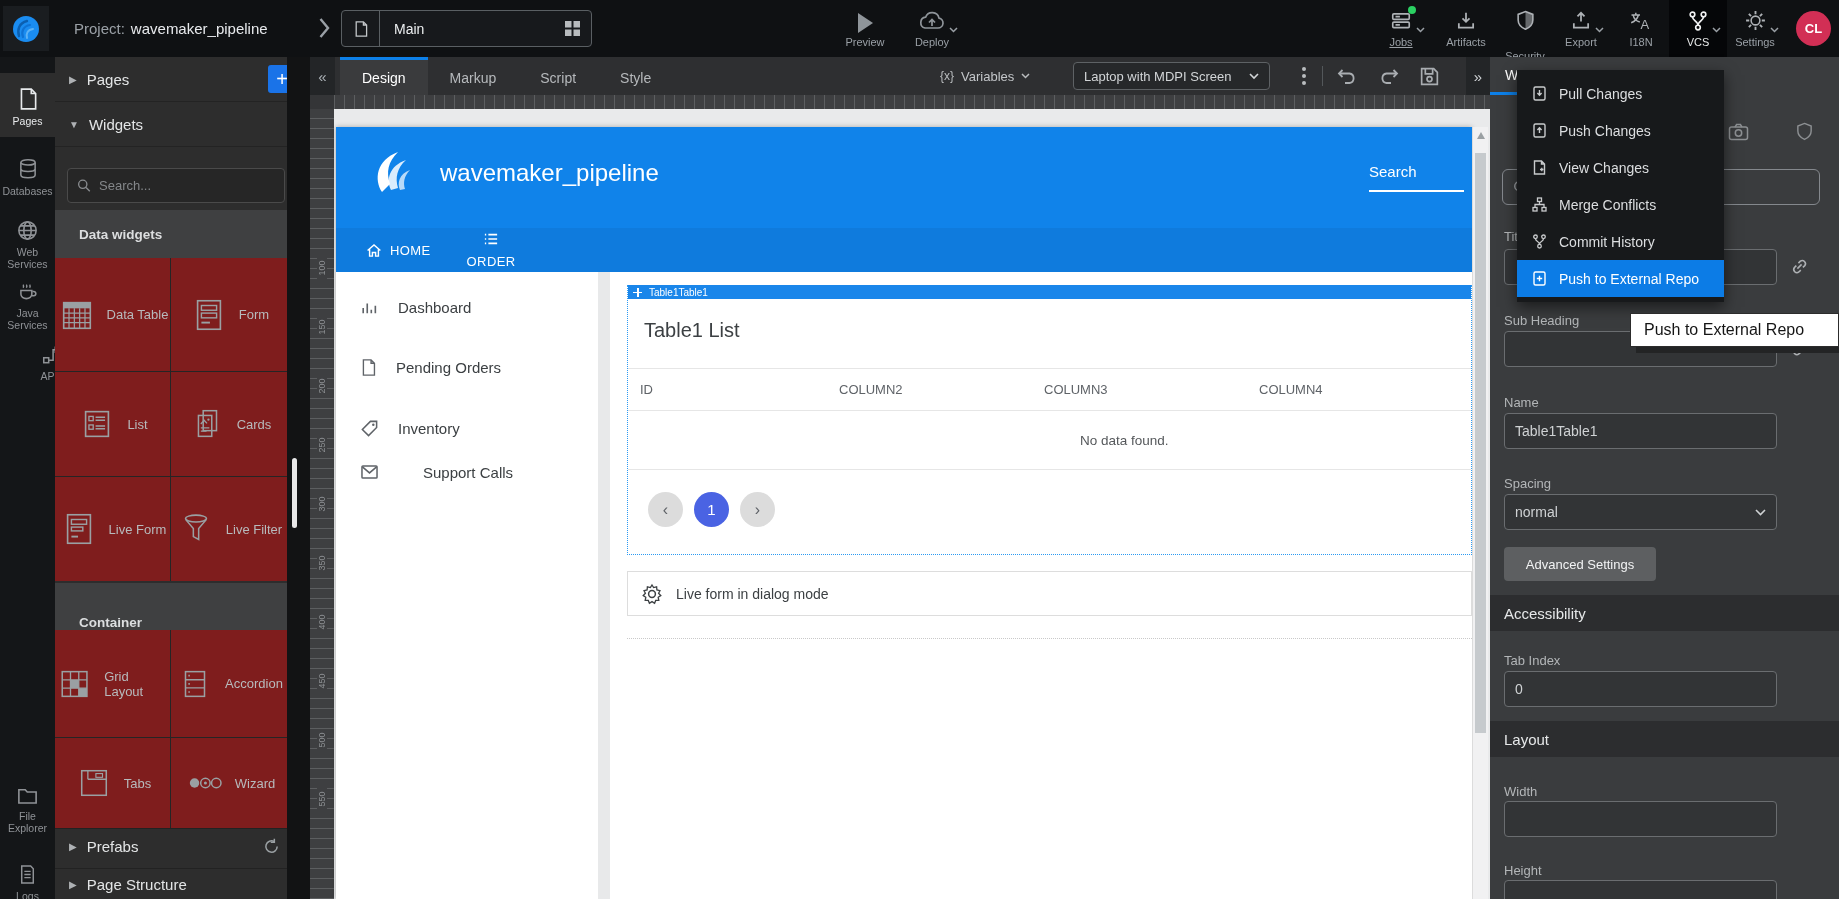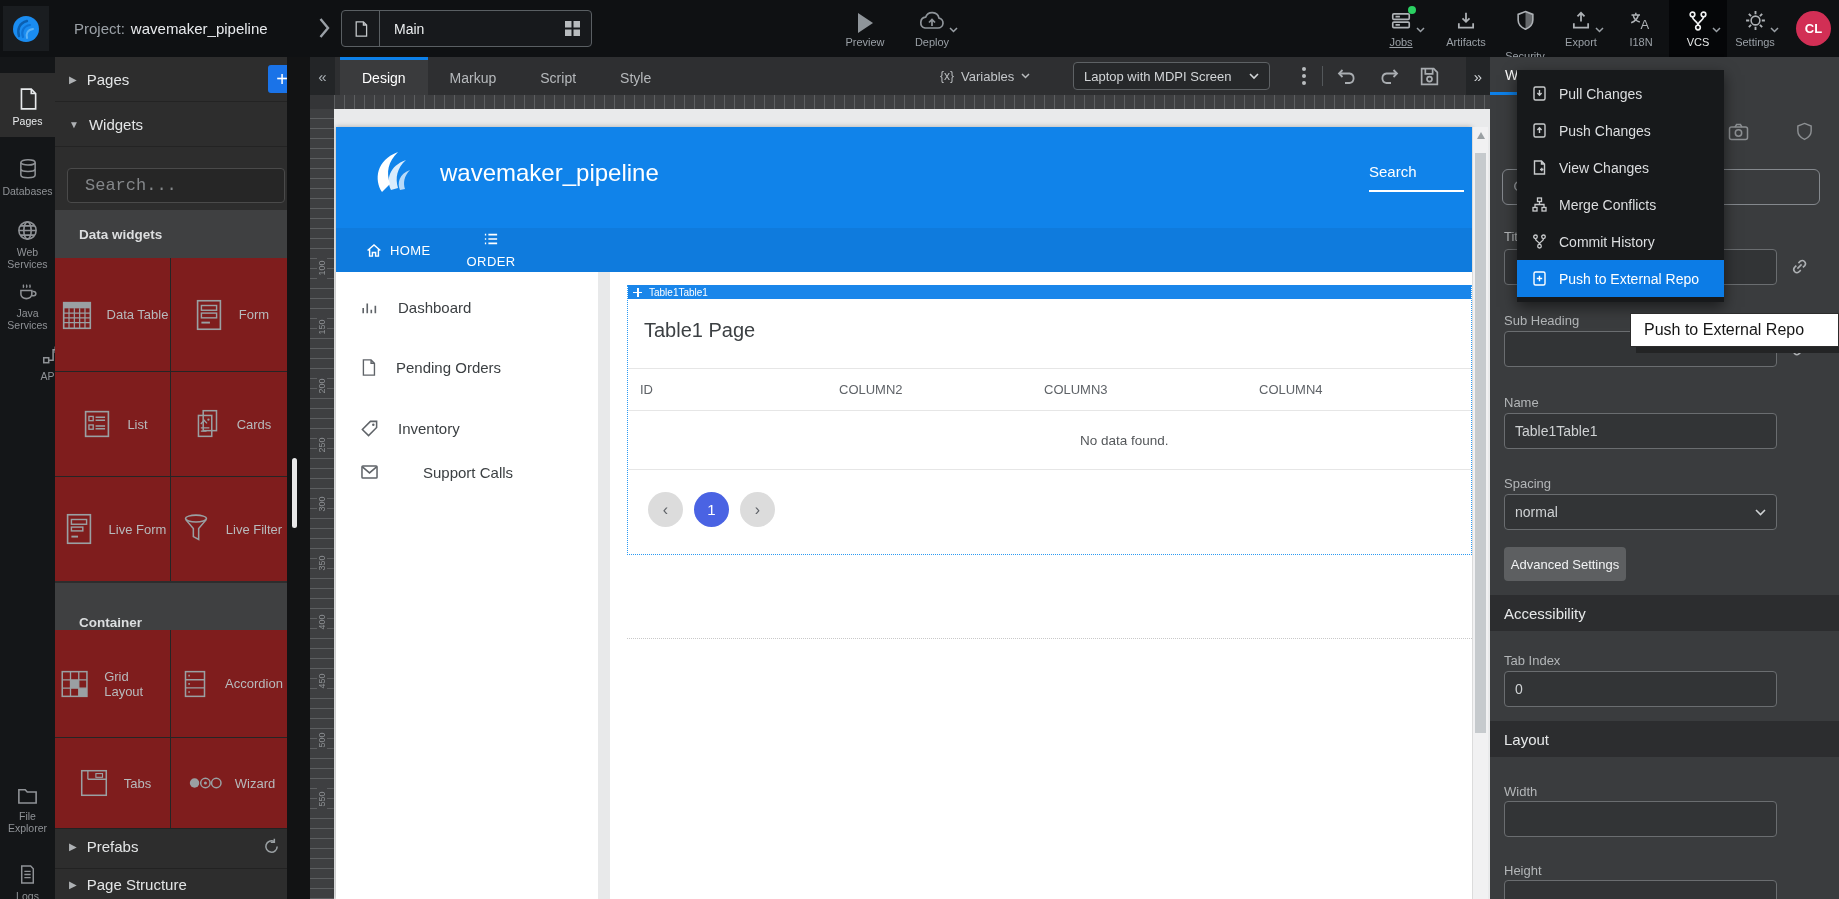--- a/index.html
+++ b/index.html
@@ -49,21 +49,21 @@
   .rail { position:absolute; left:0; top:57px; width:55px; height:842px; background:#141618; }
   .rail-item { position:absolute; left:0; width:55px; display:flex; flex-direction:column; align-items:center; gap:4px; color:#8f9296; font-size:10.5px; text-align:center; line-height:12px; overflow:hidden; }
   .rail-item.active { background:#2d2d2d; color:#e8eaec; padding-top:14px; }
 
   
   .palette { position:absolute; left:55px; top:57px; width:255px; height:842px; background:#2d2d2d; }
   .pal-row { position:absolute; left:0; width:232px; display:flex; align-items:center; color:#e3e5e6; font-size:15px; }
   .tri { color:#aeb1b4; font-size:10px; margin:0 10px 0 14px; }
   .add-btn { position:absolute; left:213px; top:8px; width:28px; height:28px; background:#1a73e8; border-radius:3px; color:#fff; font-size:20px; display:flex; align-items:center; justify-content:center; }
   .pal-search { position:absolute; left:12px; top:111px; width:218px; height:35px; background:#262626; border:1px solid #4a4a4a; border-radius:4px; display:flex; align-items:center; padding:0 9px; gap:8px; color:#8a8d90; }
-  .pal-search input { flex:1; background:transparent; border:none; outline:none; color:#a9acb0; font-size:17px; font-family:Liberation Mono, monospace; }
+  .pal-search input { flex:1; background:transparent; border:none; outline:none; color:#a9acb0; font-size:13px; font-family:Liberation Sans, sans-serif; }
   .pal-search input::placeholder { color:#84878a; }
   .sec-head { position:absolute; left:0; width:232px; background:#3f4041; color:#dcdedf; font-size:13.5px; font-weight:bold; display:flex; align-items:center; padding-left:24px; }
   .tile-grid { position:absolute; left:0; width:232px; display:grid; grid-template-columns:115px 116px; gap:1px; background:#252525; }
   .tile { background:#7f1d1d; display:flex; flex-direction:row; align-items:center; justify-content:center; gap:10px; color:#b7babc; font-size:13px; }
   .tile svg { color:#9aa0a3; }
   .pal-foot { position:absolute; left:0; width:232px; height:36px; background:#2d2d2d; border-top:1px solid #222; display:flex; align-items:center; color:#e3e5e6; font-size:15px; }
   .refresh-ic { position:absolute; left:208px; color:#9aa0a3; }
   .pal-track { position:absolute; left:232px; top:0; width:23px; height:842px; background:#121314; }
   .pal-thumb { position:absolute; left:5px; top:401px; width:5px; height:70px; background:#e8e8e8; border-radius:3px; }
 
@@ -109,21 +109,21 @@
   .props { position:absolute; left:1490px; top:57px; width:349px; height:842px; background:#3a3c3e; }
   .props-tab { position:absolute; left:0; top:0; width:80px; height:38px; border-bottom:3px solid #0d80e8; color:#fff; font-size:14px; display:flex; align-items:center; padding-left:15px; }
   .p-ic { position:absolute; color:#8d9093; }
   .props-search { position:absolute; left:12px; top:112px; width:318px; height:36px; border:1px solid #84888d; border-radius:6px; display:flex; align-items:center; padding:0 10px; gap:8px; color:#9ea2a6; background:transparent; }
   .props-search input { flex:1; background:transparent; border:none; outline:none; color:#c7cacd; font-size:13px; font-family:inherit; }
   .plabel { position:absolute; left:14px; color:#b3b6b8; font-size:13px; }
   .pinput { position:absolute; left:14px; width:273px; height:36px; background:#323436; border:1px solid #6a6d70; border-radius:4px; color:#cfd2d4; font-size:14px; padding-left:10px; font-family:inherit; outline:none; }
   .linkic { position:absolute; left:300px; color:#aeb1b4; }
   .pselect { position:absolute; left:14px; width:273px; height:36px; background:#323436; border:1px solid #6a6d70; border-radius:4px; color:#cfd2d4; font-size:14px; display:flex; align-items:center; padding:0 10px; }
   .pselect .lbl { flex:1; }
-  .adv-btn { position:absolute; left:14px; top:490px; width:122px; height:34px; background:#5d5f61; border-radius:4px; color:#f2f3f4; font-size:13px; display:flex; align-items:center; justify-content:center; }
+  .adv-btn { position:absolute; left:14px; top:490px; width:152px; height:34px; background:#5d5f61; border-radius:4px; color:#f2f3f4; font-size:13px; display:flex; align-items:center; justify-content:center; }
   .sechead2 { position:absolute; left:0; width:349px; height:36px; background:#2c2d2f; color:#e6e8e9; font-size:15px; display:flex; align-items:center; padding-left:14px; }
 
   
   .vcsmenu { position:absolute; left:1517px; top:70px; width:207px; background:#17191b; box-shadow:0 5px 14px rgba(0,0,0,.55); padding:5px 0; z-index:100; }
   .vitem { height:37px; display:flex; align-items:center; gap:11px; padding-left:14px; color:#dcdee0; font-size:14px; }
   .vitem svg { color:#c9cbcd; }
   .vitem.on { color:#fff; }
   .vitem.on svg { color:#fff; }
 
   
@@ -601,39 +601,46 @@
         <span>Support Calls</span>
       </div>
 
       <div class="divider-v"></div>
 
       <div class="widget">
         <div class="selbar">
           <span class="movecross"></span>
           <span>Table1Table1</span>
         </div>
-        <div class="tbl-title">Table1 Page</div>
+        <div class="tbl-title">Table1 List</div>
         <div class="thead">
           <span>ID</span>
           <span>COLUMN2</span>
           <span>COLUMN3</span>
           <span>COLUMN4</span>
         </div>
         <div class="empty-row">
           <span>No data found.</span>
         </div>
         <div class="pager">
           <div class="pgc">‹</div>
           <div class="pgc on" style="background:#4a63e3;">
             <span>1</span>
           </div>
           <div class="pgc">›</div>
         </div>
       </div>
 
+      <div class="liveform">
+        <svg width="22" height="22" viewBox="0 0 22 22">
+          <circle cx="11" cy="11" r="3.4" stroke="currentColor" stroke-width="1.5" fill="none"></circle>
+          <path d="M11 2 L12.6 4.6 L15.6 3.8 L15.9 6.9 L19 7.6 L17.6 10.3 L19.8 12.6 L17.2 14.2 L17.8 17.3 L14.7 17.4 L13.6 20.3 L11 18.6 L8.4 20.3 L7.3 17.4 L4.2 17.3 L4.8 14.2 L2.2 12.6 L4.4 10.3 L3 7.6 L6.1 6.9 L6.4 3.8 L9.4 4.6 Z" stroke="currentColor" stroke-width="1.3" fill="none"></path>
+        </svg>
+        <span>Live form in dialog mode</span>
+      </div>
       <div class="dotgray"></div>
     </div>
   </div>
 
   <div class="cscroll">
     <div class="up"></div>
     <div class="thumb"></div>
   </div>
 </div>
 

